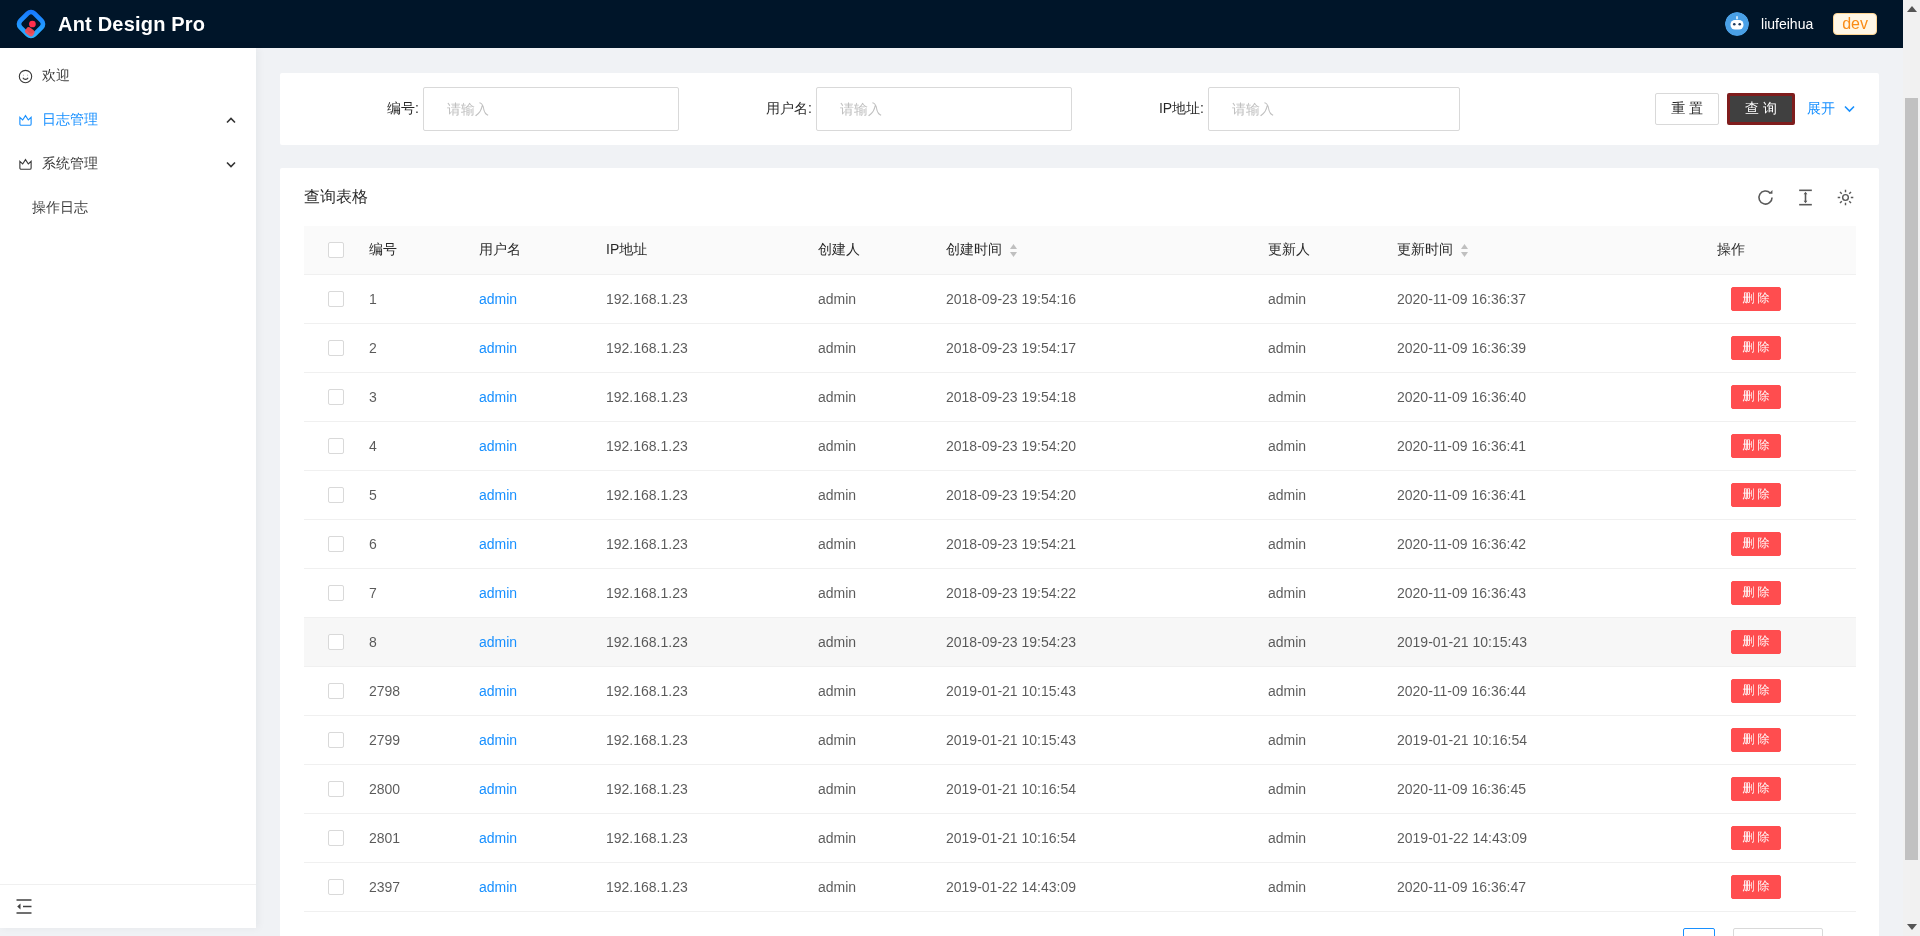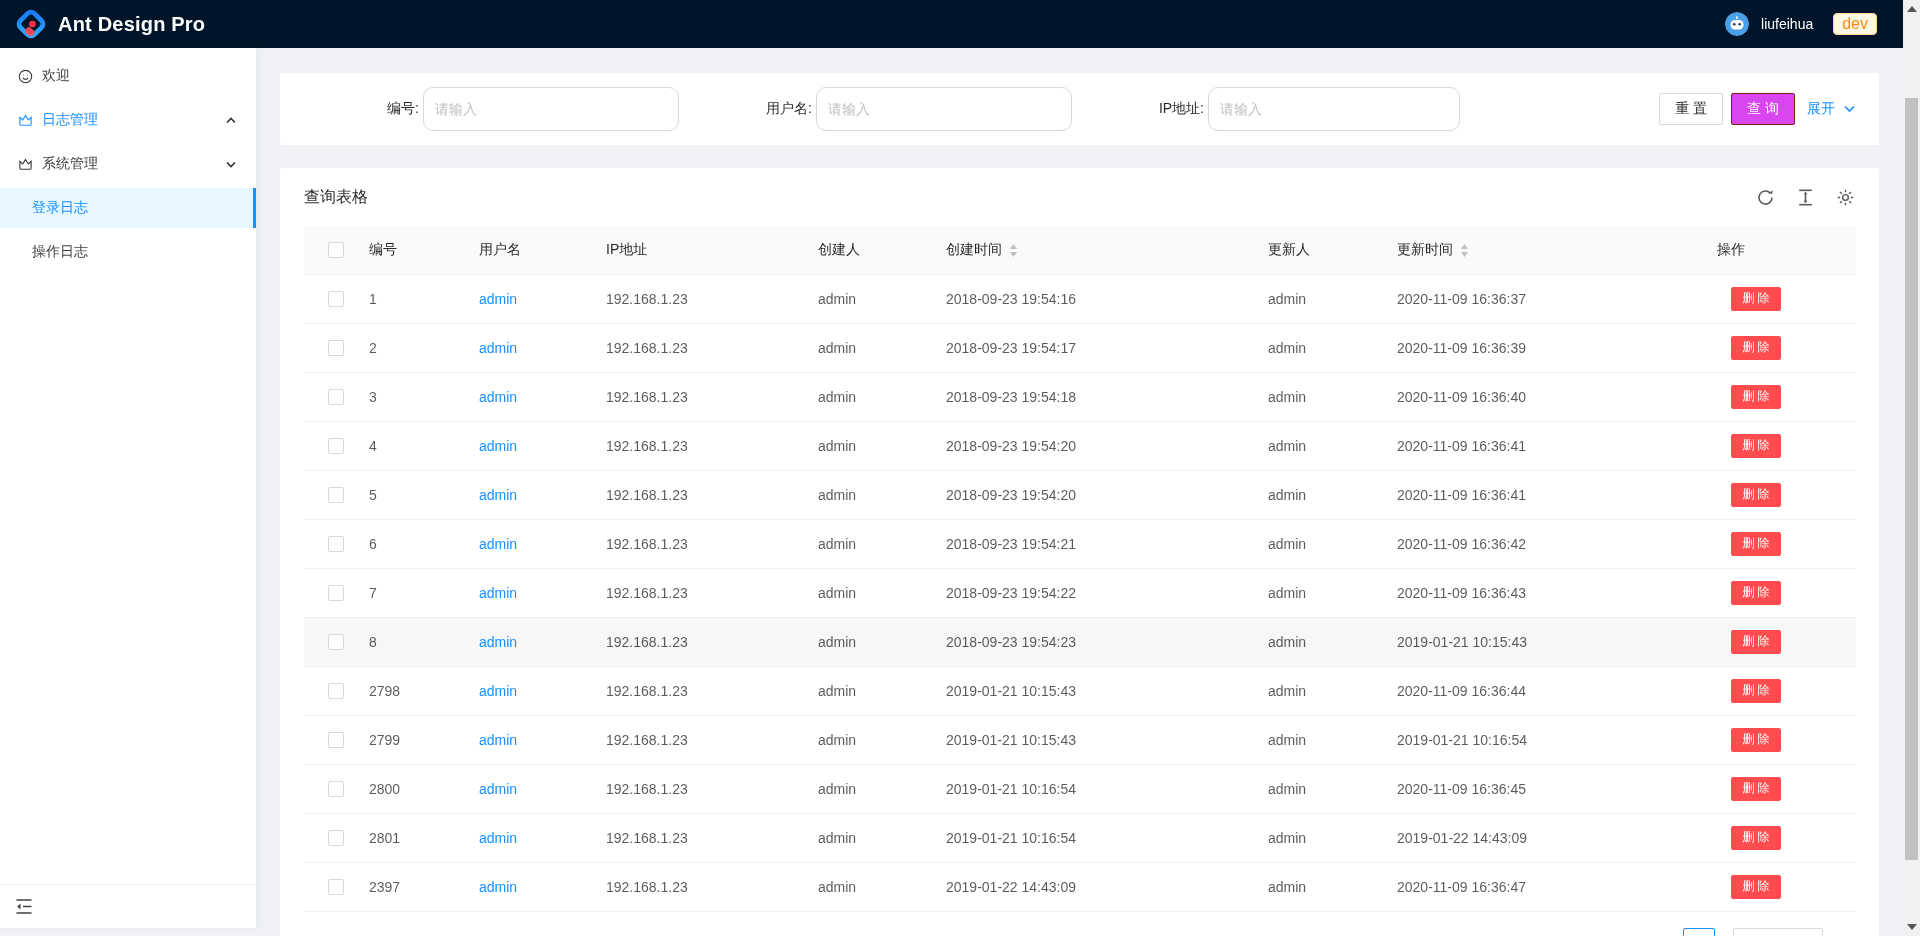--- a/index.html
+++ b/index.html
@@ -54,37 +54,37 @@
 
   
   .main { position:absolute; left:256px; top:48px; right:17px; bottom:0; overflow:hidden; }
   .card { background:#fff; border-radius:2px; }
 
   
   .search-card { margin:25px 24px 0; height:72px; position:relative; }
   .sf-field { position:absolute; top:20px; height:32px; display:flex; align-items:center; }
   .sf-field .sf-label { flex:1; text-align:right; padding-right:4px; color:rgba(0,0,0,.85); white-space:nowrap; }
   .sf-input {
-    width:256px; height:44px; flex:none; border:1px solid #d9d9d9; border-radius:10px;
-    padding:4px 11px; font-size:14px; color:rgba(0,0,0,.65); outline:none;
+    width:256px; height:44px; flex:none; border:1px solid #d9d9d9; border-radius:2px;
+    padding:4px 23px; font-size:14px; color:rgba(0,0,0,.65); outline:none;
     font-family:"Liberation Sans","DejaVu Sans",sans-serif;
   }
   .sf-input::placeholder { color:#bfbfbf; }
   .sf-f1 { left:24px;  width:375px; }
   .sf-f2 { left:416px; width:376px; }
   .sf-f3 { left:808px; width:372px; }
   .sf-f3 .sf-input { width:252px; }
   .sf-actions { position:absolute; right:24px; top:20px; height:32px; display:flex; align-items:center; gap:8px; }
   .btn {
     height:32px; padding:0 15px; border-radius:2px; font-size:14px; cursor:pointer;
     display:inline-flex; align-items:center; justify-content:center; white-space:nowrap;
     font-family:"Liberation Sans","DejaVu Sans",sans-serif;
   }
   .btn-default { background:#fff; border:1px solid #d9d9d9; color:rgba(0,0,0,.85); }
-  .btn-primary { background:#d946ef; border:1px solid #7f1d1d; color:#fff; }
+  .btn-primary { background:#404040; border:3px solid #7f1d1d; color:#fff; }
   .expand-link { color:#1890ff; display:inline-flex; align-items:center; gap:9px; cursor:pointer; margin-left:4px; }
 
   
   .table-card { margin:23px 24px 0; height:780px; position:relative; }
   .toolbar { height:58px; display:flex; align-items:center; padding:0 24px; }
   .table-title { font-size:16px; font-weight:500; color:rgba(0,0,0,.85); }
   .toolbar-icons { margin-left:auto; display:flex; align-items:center; gap:21px; color:rgba(0,0,0,.65); }
   .toolbar-icons .tb-icon { width:19px; height:19px; display:flex; cursor:pointer; }
 
   table.grid { width:1552px; margin:0 24px; border-collapse:collapse; table-layout:fixed; }
@@ -196,23 +196,20 @@
         </svg>
       </span>
       <span>系统管理</span>
       <span class="chev">
         <svg width="10" height="7" viewBox="0 0 10 7" fill="none" stroke="#333" stroke-width="1.6">
             <path d="M1 1.5 5 5.5 9 1.5"></path>
           </svg>
       </span>
     </div>
 
-    <div class="submenu-item selected">
-      <span>登录日志</span>
-    </div>
     <div class="submenu-item">
       <span>操作日志</span>
     </div>
   </div>
 
   <div class="sidebar-footer">
     <span style="display:flex;cursor:pointer;">
       <svg width="18" height="17" viewBox="0 0 18 17" fill="none" stroke="#404040" stroke-width="1.5">
         <path d="M1.5 2h15"></path>
         <path d="M8 8.5h8.5"></path>

